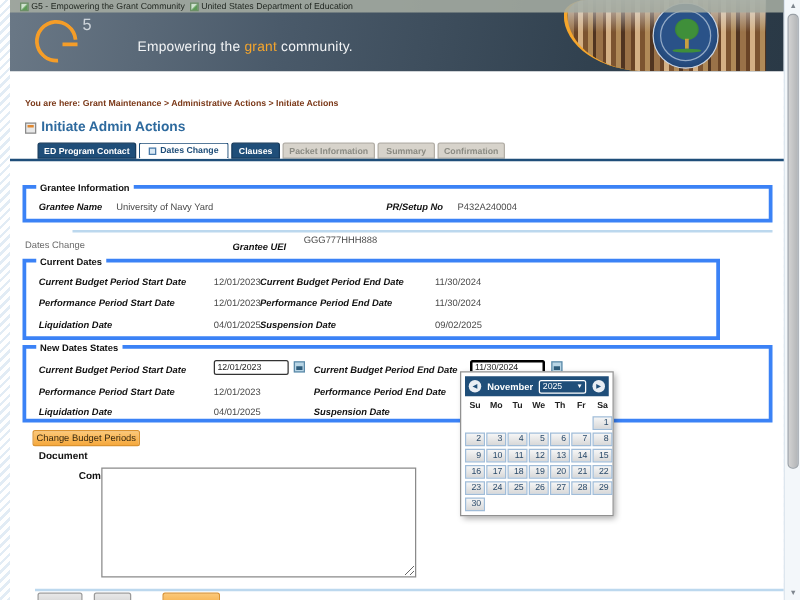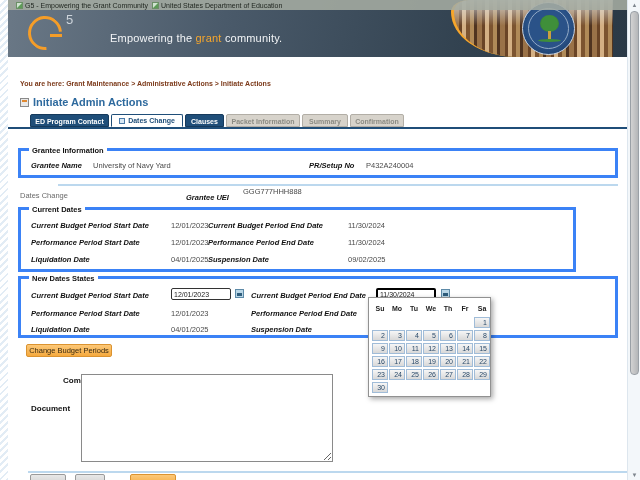--- a/index.html
+++ b/index.html
@@ -75,21 +75,21 @@
   .cal-year .chev { font-size:5px; }
   .cal-grid { display:grid; grid-template-columns:repeat(7,16px); gap:2px 1px; margin-top:4px; }
   .cal-dow { font-size:7px; font-weight:bold; color:#222; text-align:center; height:10px; }
   .cal-cell { height:11px; line-height:10px; font-size:7px; color:#2a4a6a; text-align:right; padding-right:2px; background:linear-gradient(180deg,#f6f6f6,#d8d8d8); border:1px solid #a0bcd8; cursor:pointer; }
   .cal-empty { height:11px; }
 
   
   .btn-orange { position:absolute; background:linear-gradient(180deg,#fcc878 0,#f5a93e 100%); border:1px solid #db9330; border-radius:2px; font-size:7.5px; color:#3a2a10; font-family:"Liberation Sans",sans-serif; cursor:pointer; }
   #btn-cbp { left:18px; top:344px; width:86px; height:13px; }
   .form-lbl { position:absolute; font-size:8px; font-weight:bold; color:#111; }
-  #lbl-document { left:23px; top:360px;margin-top:44px; }
+  #lbl-document { left:23px; top:360px; }
   #lbl-comments { left:23px; top:376px;margin-left:32px; }
   #comments-ta { position:absolute; left:73px; top:374px; width:252px; height:88px; border:1px solid #8a8a8a; resize:both; font-family:"Liberation Sans",sans-serif; font-size:8px; }
   #hr2 { left:20px; top:471px; width:600px; }
   .sliver { position:absolute; top:474px; height:13px; border-radius:2px 2px 0 0; cursor:pointer; border:1px solid #9a9a9a; background:linear-gradient(180deg,#e8e8e8,#cfcfcf); }
   .sliver.orange { border-color:#db9330; background:linear-gradient(180deg,#fcc878,#f5a93e); }
 
   
   .scrollbar { position:absolute; right:0; top:0; width:13px; height:480px; background:#f3f7fa; border-left:1px solid #dde6ee; }
   .scroll-btn { position:absolute; left:1px; width:11px; height:10px; font-size:6px; color:#7e868e; text-align:center; line-height:10px; cursor:pointer; }
   #scroll-up { top:0; }
@@ -187,20 +187,29 @@
     <span class="cal-trigger" style="left:420px;top:10px;"></span>
     <span class="lbl" style="left:10px;top:30px;">Performance Period Start Date</span>
     <span class="val" style="left:150px;top:30px;">12/01/2023</span>
     <span class="lbl" style="left:230px;top:30px;">Performance Period End Date</span>
     <span class="lbl" style="left:10px;top:46px;">Liquidation Date</span>
     <span class="val" style="left:150px;top:46px;">04/01/2025</span>
     <span class="lbl" style="left:230px;top:46px;">Suspension Date</span>
   </div>
 
   <div class="calendar">
+    <div class="cal-header">
+      <span class="cal-nav">◀</span>
+      <span class="cal-month">November</span>
+      <span class="cal-year">
+          <span>2025</span>
+          <span class="chev">▼</span>
+        </span>
+      <span class="cal-nav">▶</span>
+    </div>
     <div class="cal-grid">
         <div class="cal-dow">Su</div>
         <div class="cal-dow">Mo</div>
         <div class="cal-dow">Tu</div>
         <div class="cal-dow">We</div>
         <div class="cal-dow">Th</div>
         <div class="cal-dow">Fr</div>
         <div class="cal-dow">Sa</div>
         <div class="cal-empty"></div>
         <div class="cal-empty"></div>

